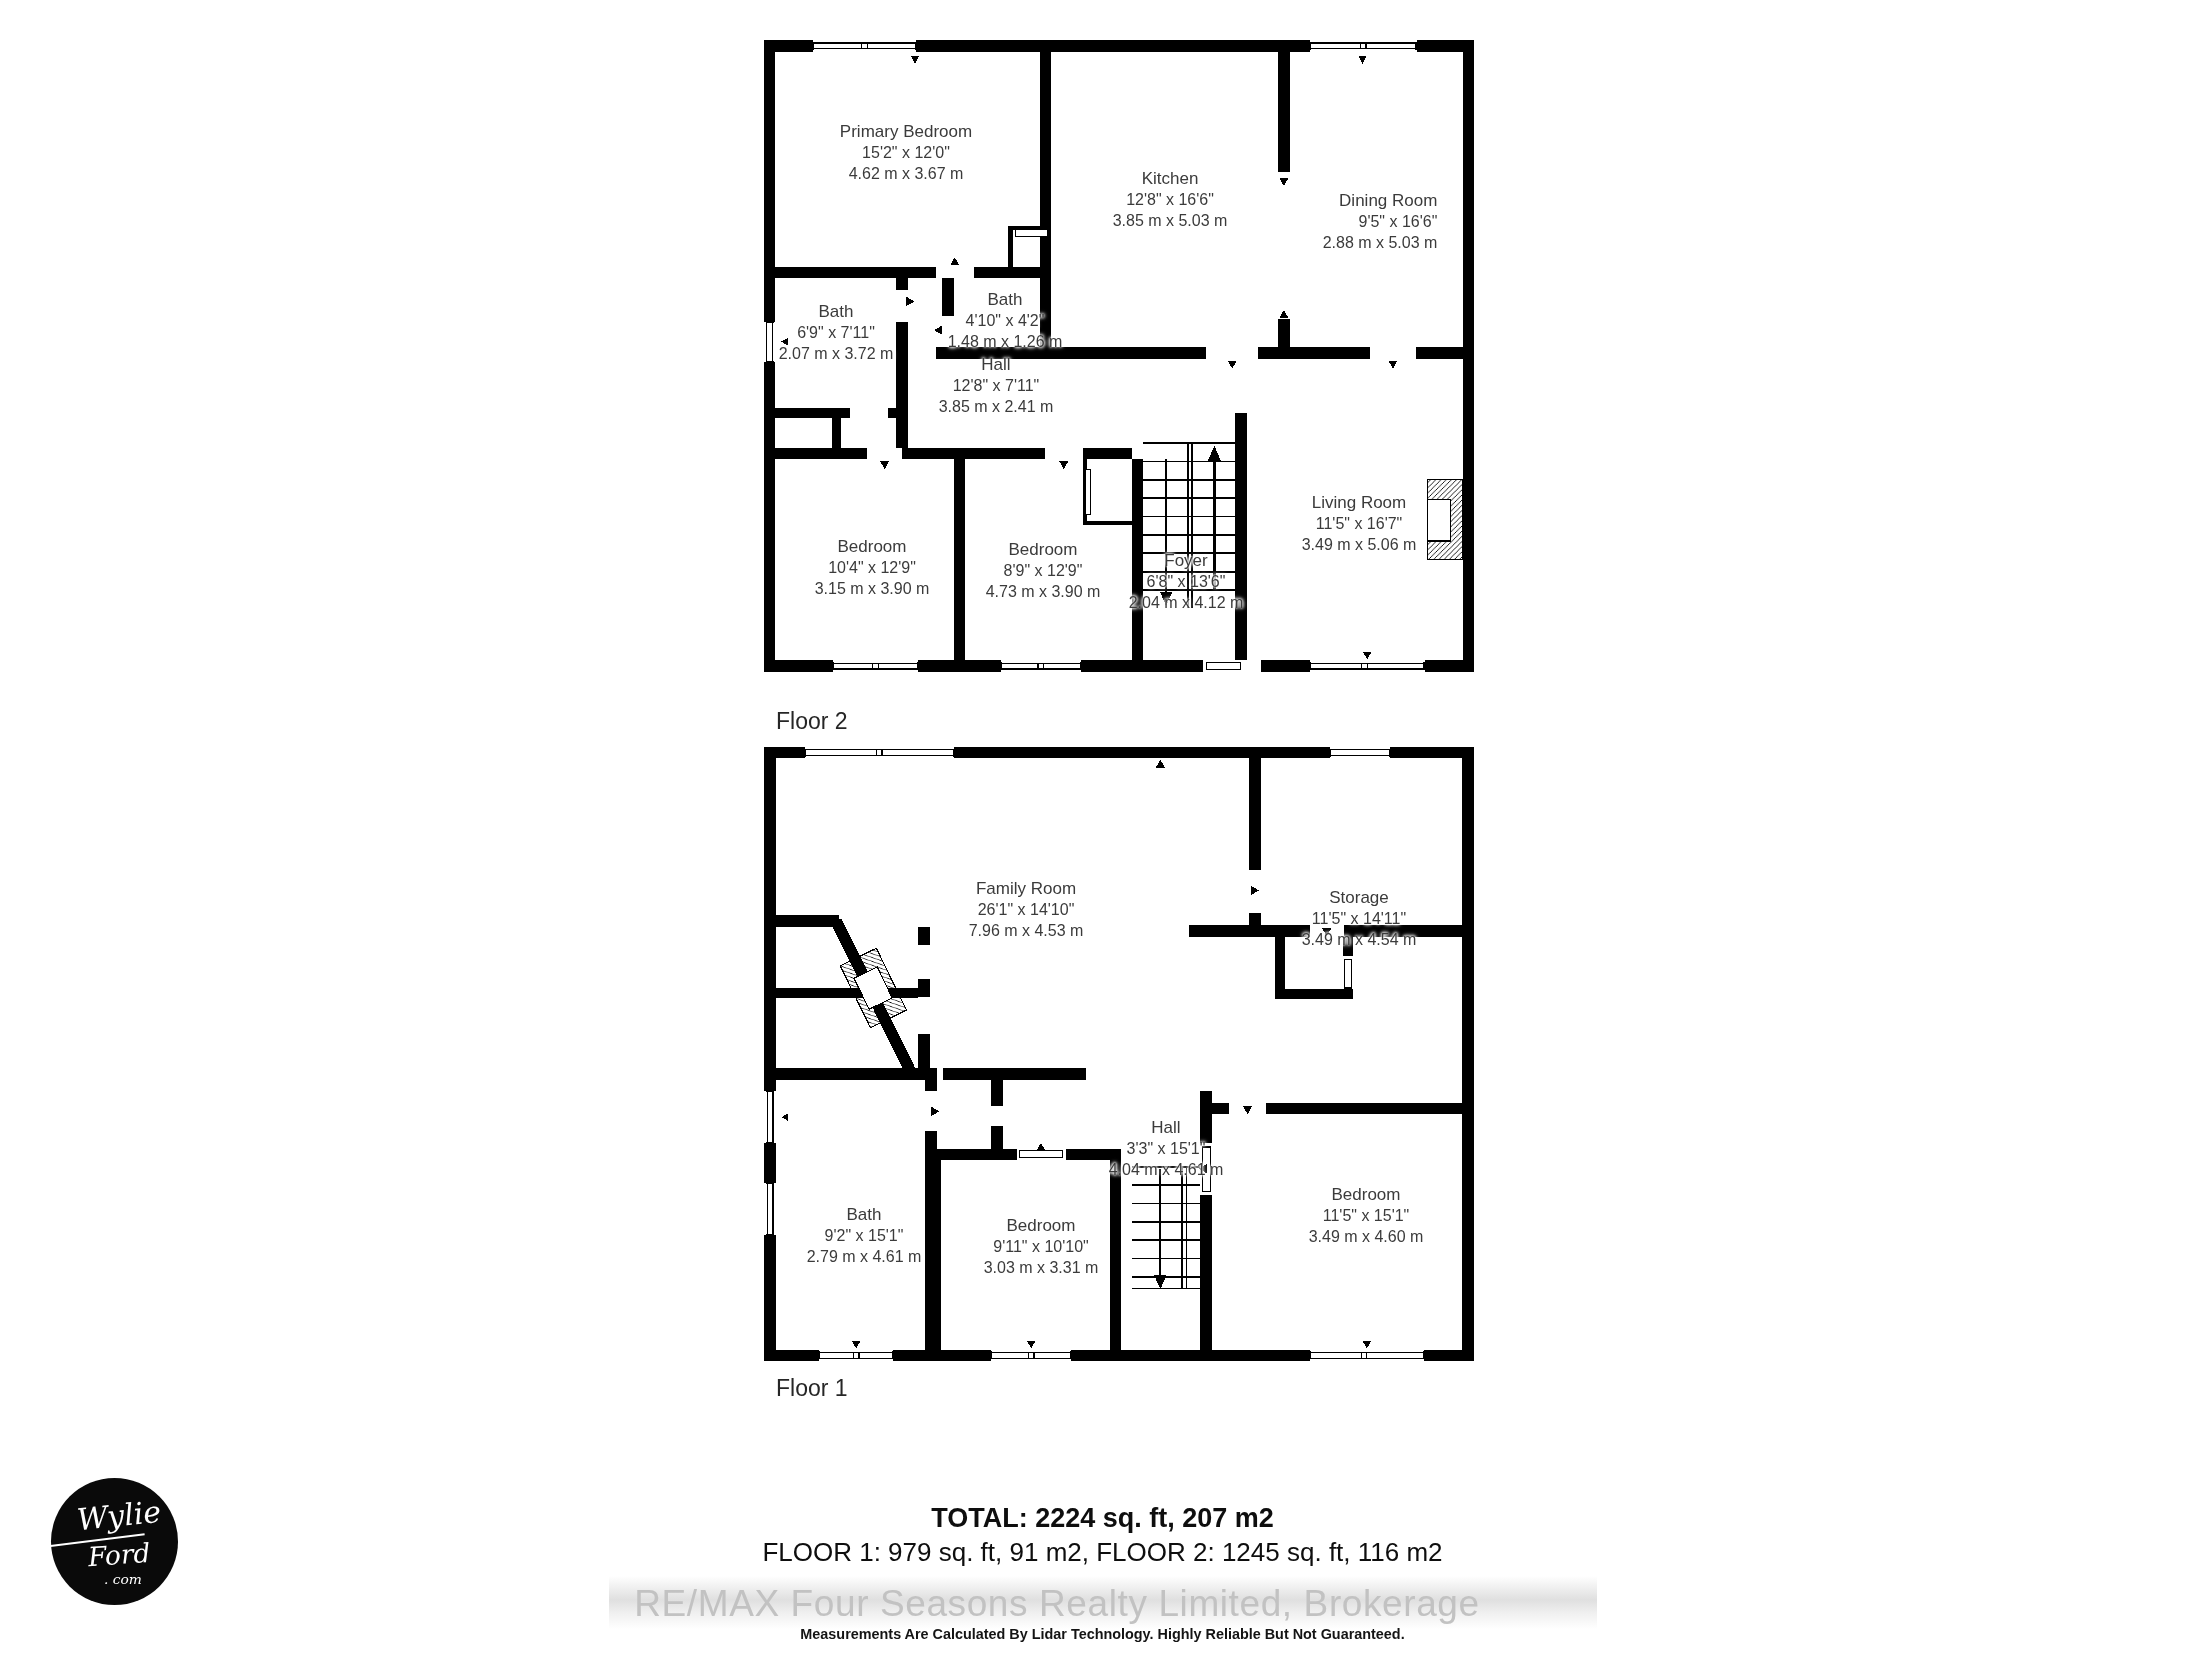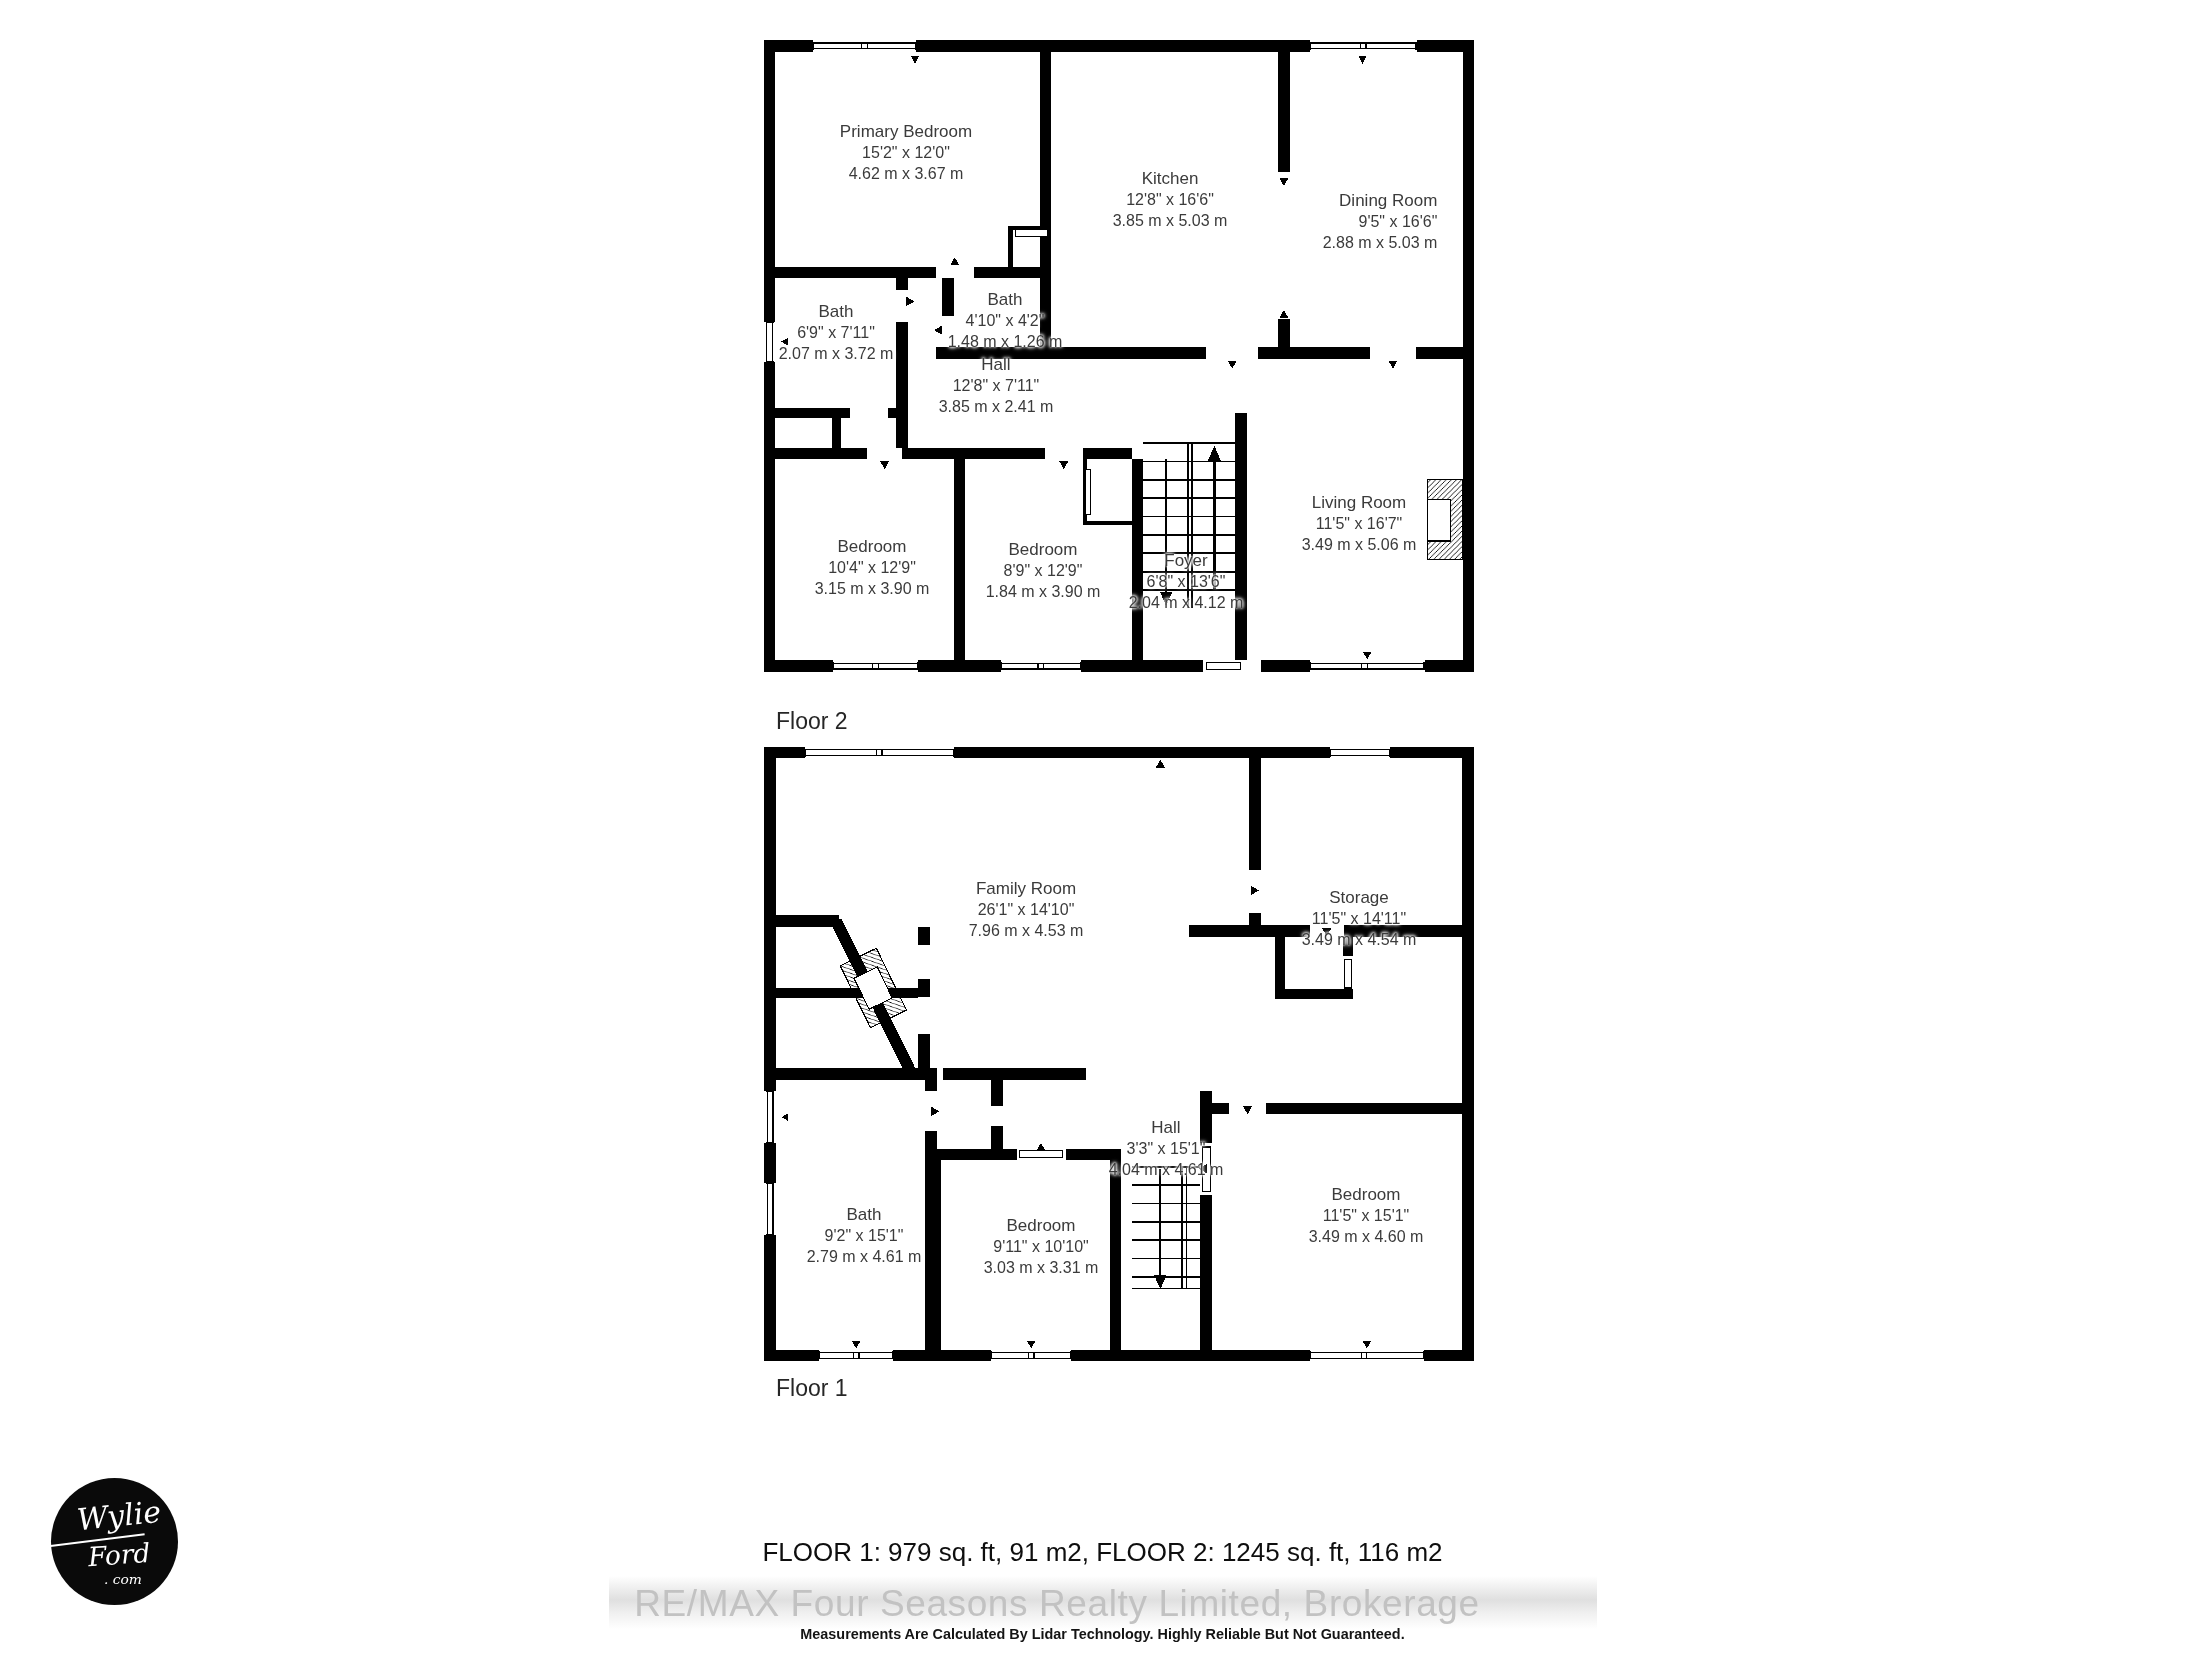--- a/index.html
+++ b/index.html
@@ -302,21 +302,21 @@
     <div class="rl-dim">3.85 m x 2.41 m</div>
   </div>
   <div class="room-label" style="left:872px;top:536px;">
     <div class="rl-name">Bedroom</div>
     <div class="rl-dim">10'4" x 12'9"</div>
     <div class="rl-dim">3.15 m x 3.90 m</div>
   </div>
   <div class="room-label" style="left:1043px;top:539px;">
     <div class="rl-name">Bedroom</div>
     <div class="rl-dim">8'9" x 12'9"</div>
-    <div class="rl-dim">1.84 m x 3.90 m</div>
+    <div class="rl-dim">4.73 m x 3.90 m</div>
   </div>
   <div class="room-label" style="left:1186px;top:550px;">
     <div class="rl-name">Foyer</div>
     <div class="rl-dim">6'8" x 13'6"</div>
     <div class="rl-dim">2.04 m x 4.12 m</div>
   </div>
   <div class="room-label" style="left:1359px;top:492px;">
     <div class="rl-name">Living Room</div>
     <div class="rl-dim">11'5" x 16'7"</div>
     <div class="rl-dim">3.49 m x 5.06 m</div>
@@ -350,20 +350,21 @@
   </div>
   <div class="room-label" style="left:1366px;top:1184px;">
     <div class="rl-name">Bedroom</div>
     <div class="rl-dim">11'5" x 15'1"</div>
     <div class="rl-dim">3.49 m x 4.60 m</div>
   </div>
   <div class="floor-caption" style="left:776px;top:1375px;">Floor 1</div>
 
   <div id="gray-band"></div>
   <div id="watermark">RE/MAX Four Seasons Realty Limited, Brokerage</div>
+  <div id="sum-total" class="sumline">TOTAL: 2224 sq. ft, 207 m2</div>
   <div id="sum-floors" class="sumline">FLOOR 1: 979 sq. ft, 91 m2, FLOOR 2: 1245 sq. ft, 116 m2</div>
   <div id="disclaimer">Measurements Are Calculated By Lidar Technology. Highly Reliable But Not Guaranteed.</div>
 
   <div id="logo">
     <span class="l1">Wylie</span>
     <span class="l1u"></span>
     <span class="l2">Ford</span>
     <span class="l3">. com</span>
   </div>
 

